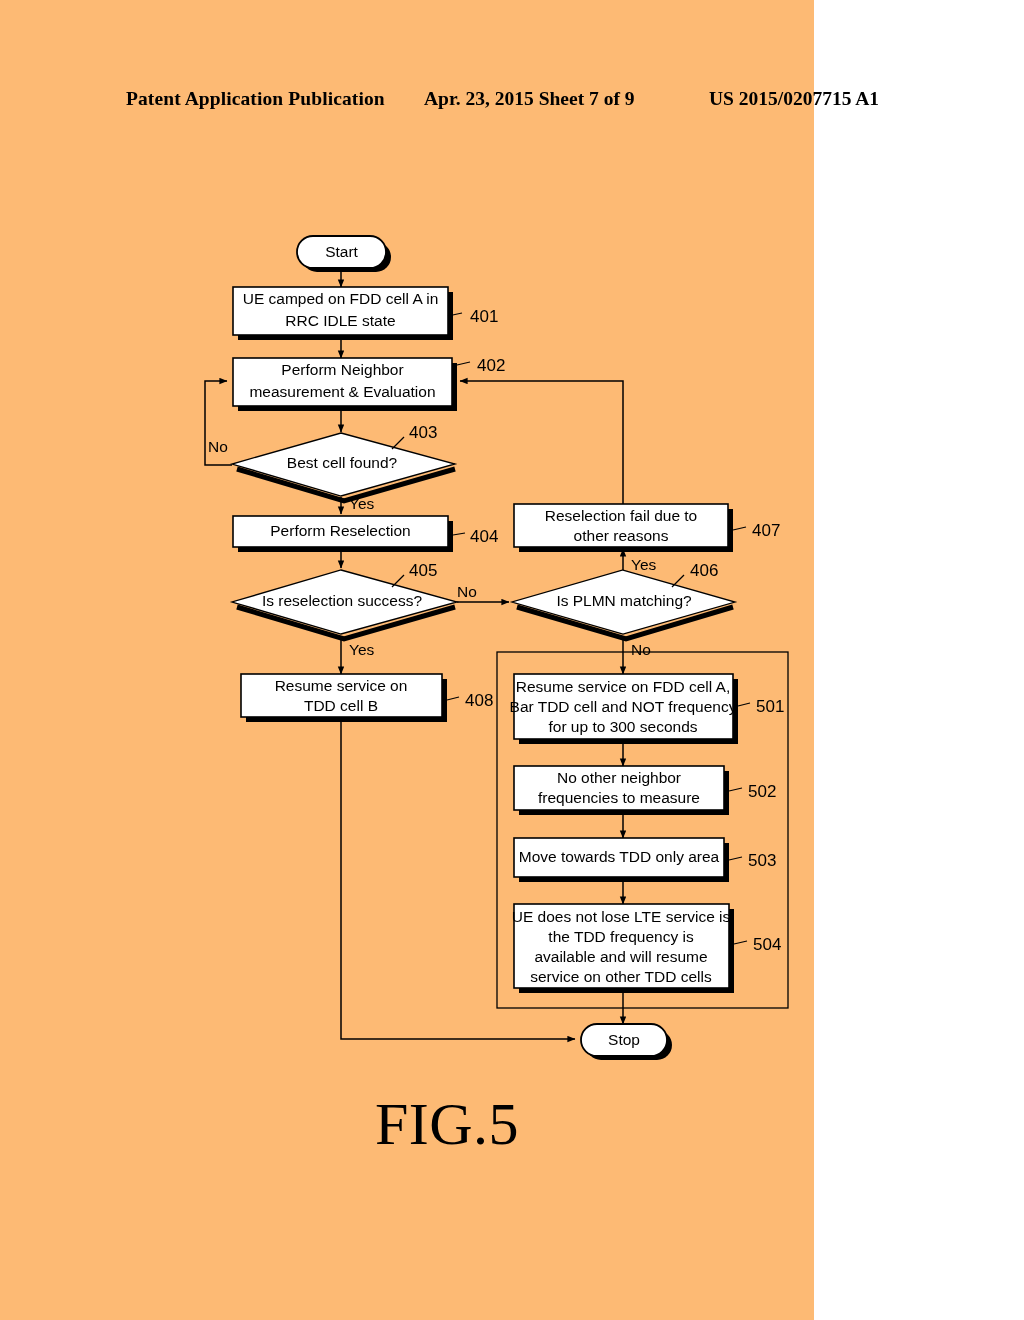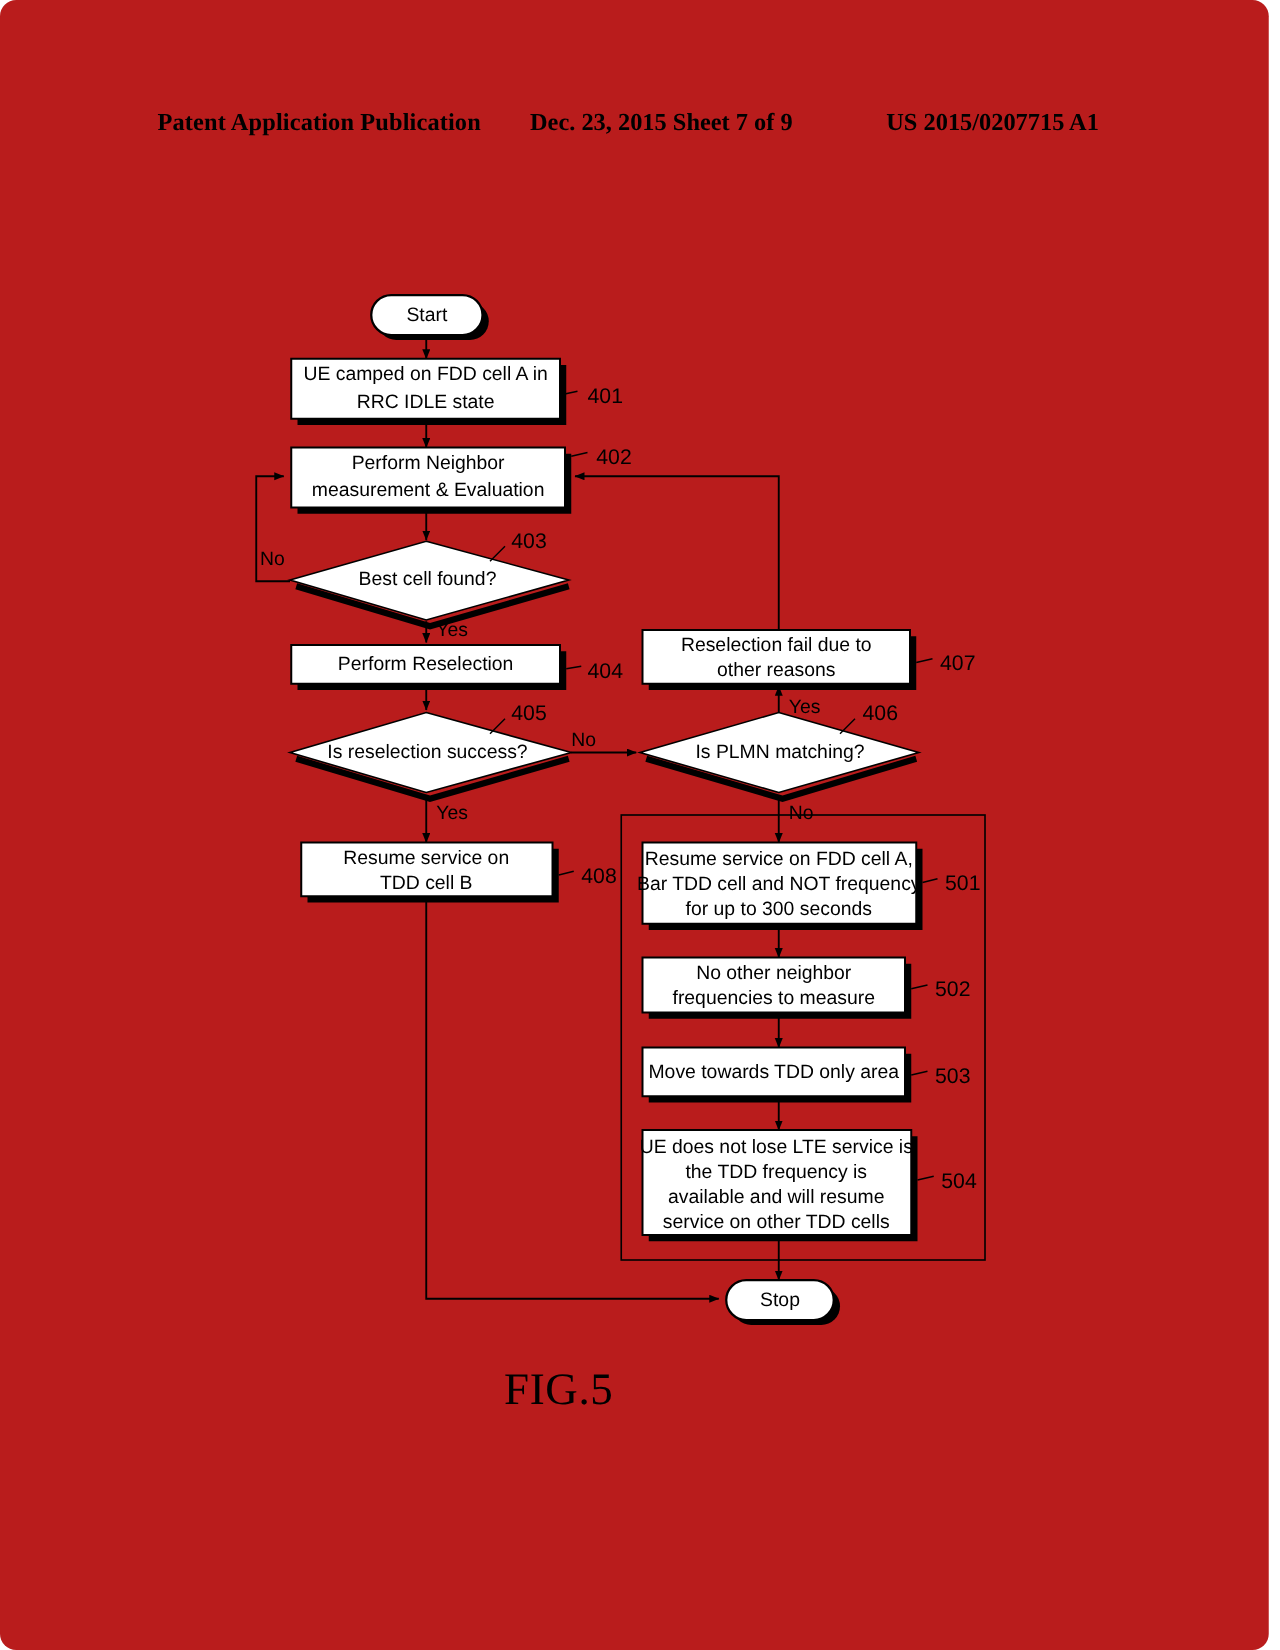--- a/index.html
+++ b/index.html
@@ -9,24 +9,23 @@
   }
   body {
     width: 1024px;
     height: 1320px;
     font-family: "Liberation Sans", sans-serif;
     position: relative;
     overflow: hidden;
   }
   #page {
     position: relative;
-    width: 1015px;
+    width: 814px;
     height: 1320px;
-    background: #b91c1c;
-    border-radius: 13px;
+    background: #fdba74;
   }
   
   .pat-header {
     position: absolute;
     top: 88px;
     left: 0;
     width: 1024px;
     height: 30px;
     font-family: "Liberation Serif", serif;
     font-weight: bold;
@@ -51,21 +50,21 @@
     top: 0;
   }
   
   .fig-caption {
     position: absolute;
     left: 0;
     top: 1090px;
     width: 1024px;
     text-align: center;
     font-family: "Liberation Serif", serif;
-    font-size: 36px;
+    font-size: 60px;
     color: #000;
     letter-spacing: 0.5px;
   }
   .fig-caption span { display: inline-block; margin-left: -130px; }
   
   #diagram {
     position: absolute;
     left: 0;
     top: 0;
     width: 1024px;
@@ -126,21 +125,21 @@
     fill: none;
   }
 </style>
 </head>
 <body>
 
 <div id="page">
 
   <div class="pat-header">
     <span class="hdr-pub">Patent Application Publication</span>
-    <span class="hdr-date">Dec. 23, 2015  Sheet 7 of 9</span>
+    <span class="hdr-date">Apr. 23, 2015  Sheet 7 of 9</span>
     <span class="hdr-num">US 2015/0207715 A1</span>
   </div>
 
   <svg id="diagram" viewBox="0 0 1024 1320">
     <defs>
       <marker id="arrow" markerWidth="9" markerHeight="9" refX="7.6" refY="3.2" orient="auto" markerUnits="userSpaceOnUse">
         <path d="M0,0 L8,3.2 L0,6.4 z" fill="#000"></path>
       </marker>
     </defs>
 

